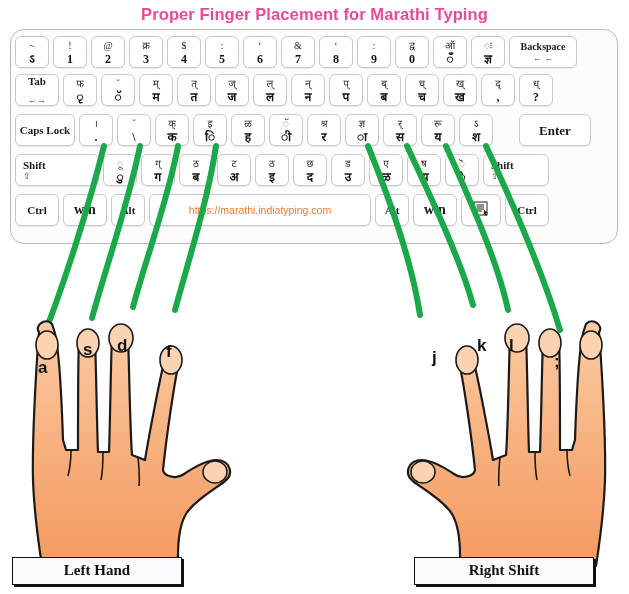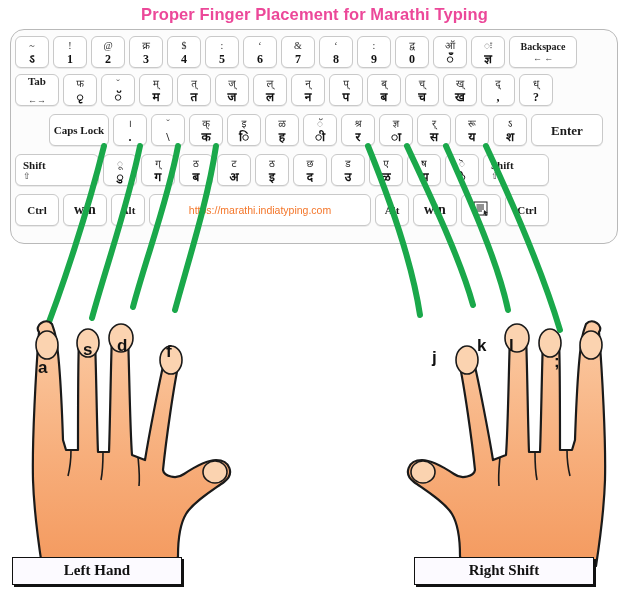--- a/index.html
+++ b/index.html
@@ -74,21 +74,21 @@
     color:#111;
   }
   .key.single{
     align-items:center;
     justify-content:center;
     padding:0;
     font-weight:bold;
     font-size:11px;
   }
   .key.wide-tab{width:44px;gap:8px;}
-  .key.wide-caps{width:60px;margin-left:34px;}
+  .key.wide-caps{width:60px;}
   .key.wide-shiftL{width:84px;}
   .key.wide-shiftR{width:66px;}
   .key.wide-enter{width:72px;}
   .key.wide-back{width:68px;}
   .key.wide-ctrl{width:44px;}
   .key.wide-win{width:44px;}
   .key.wide-alt{width:32px;}
   .key.wide-menu{width:40px;}
   .key.space{
     width:222px;
@@ -316,21 +316,21 @@
         <span class="bot">स</span>
       </div>
     <div class="key stack">
         <span class="top">रू</span>
         <span class="bot">य</span>
       </div>
     <div class="key stack">
         <span class="top">ऽ</span>
         <span class="bot">श</span>
       </div>
-    <div class="key single wide-enter" style="font-size:13px;">Enter</div>
+    <div class="key single wide-enter" style="font-size:13px;margin-left:22px;">Enter</div>
   </div>
 
   <div class="krow r4">
     <div class="key wide-shiftL" style="align-items:flex-start;justify-content:center;padding-left:7px;">
         <span class="lbl">Shift</span>
         <span class="sub">⇧</span>
       </div>
     <div class="key stack">
         <span class="top">ू</span>
         <span class="bot">ु</span>

